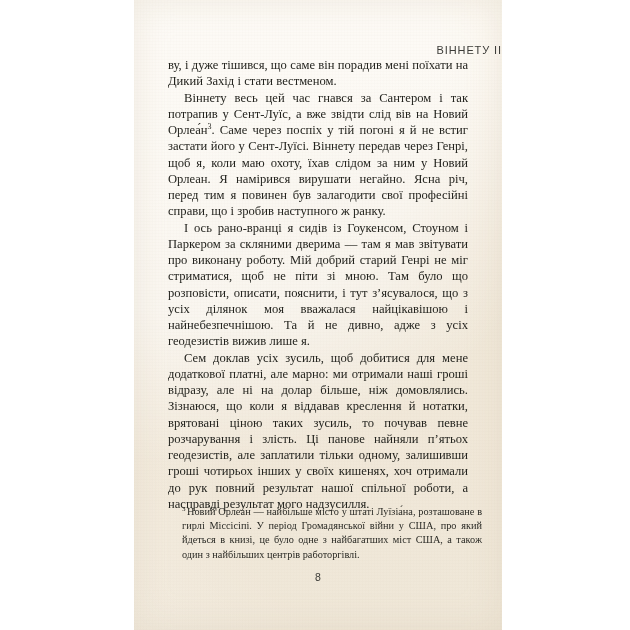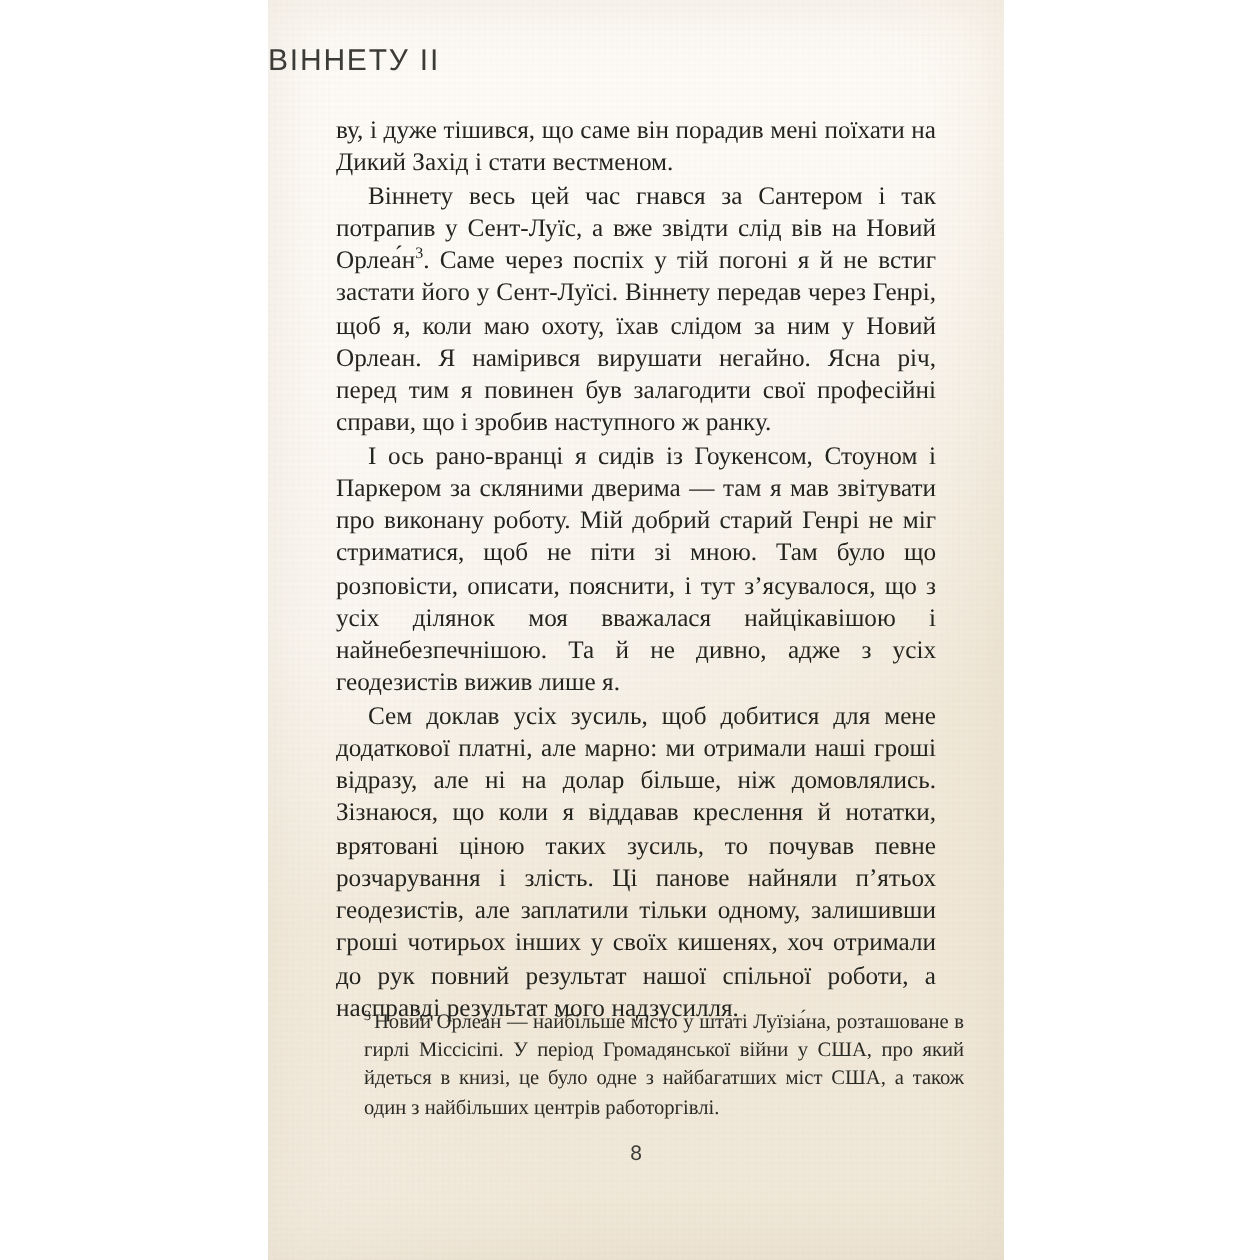--- a/index.html
+++ b/index.html
@@ -35,24 +35,24 @@
     opacity: .5;
     background-image:
       repeating-linear-gradient(0deg, rgba(180,165,140,0.05) 0 1px, rgba(0,0,0,0) 1px 3px),
       repeating-linear-gradient(90deg, rgba(180,165,140,0.045) 0 1px, rgba(0,0,0,0) 1px 3px);
   }
 
   .running-head {
     position: absolute;
     left: 0;
     right: 0;
-    top: 22px;
-    text-align: left;
+    top: 44px;
+    text-align: right;
     font-family: "Liberation Sans", sans-serif;
-    font-size: 15px;
+    font-size: 11px;
     letter-spacing: 0.9px;
     color: #3b3b37;
   }
 
   .text-column {
     position: absolute;
     left: 34px;
     top: 57px;
     width: 300px;
   }

